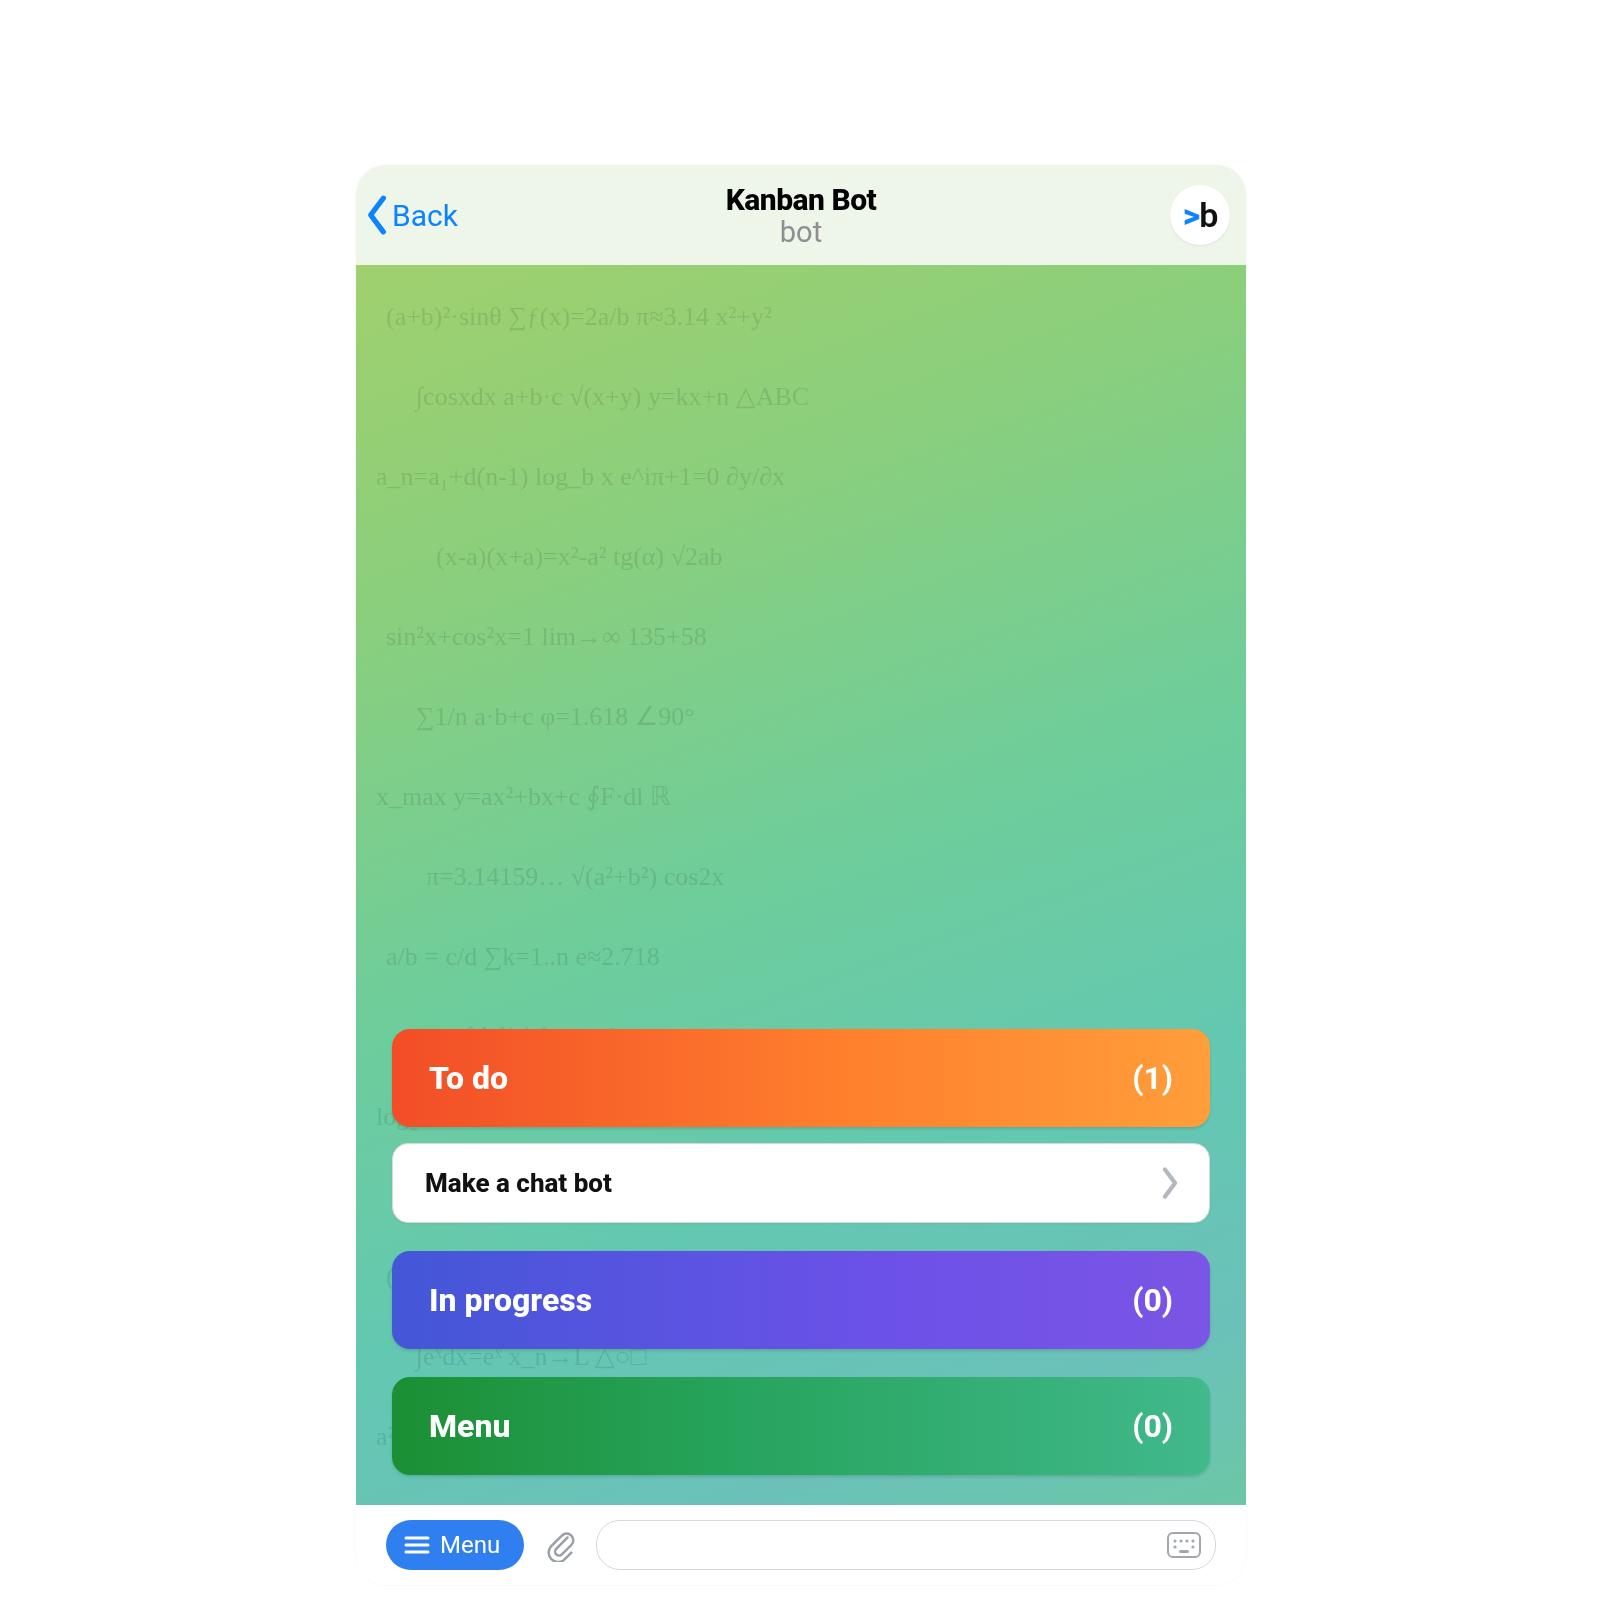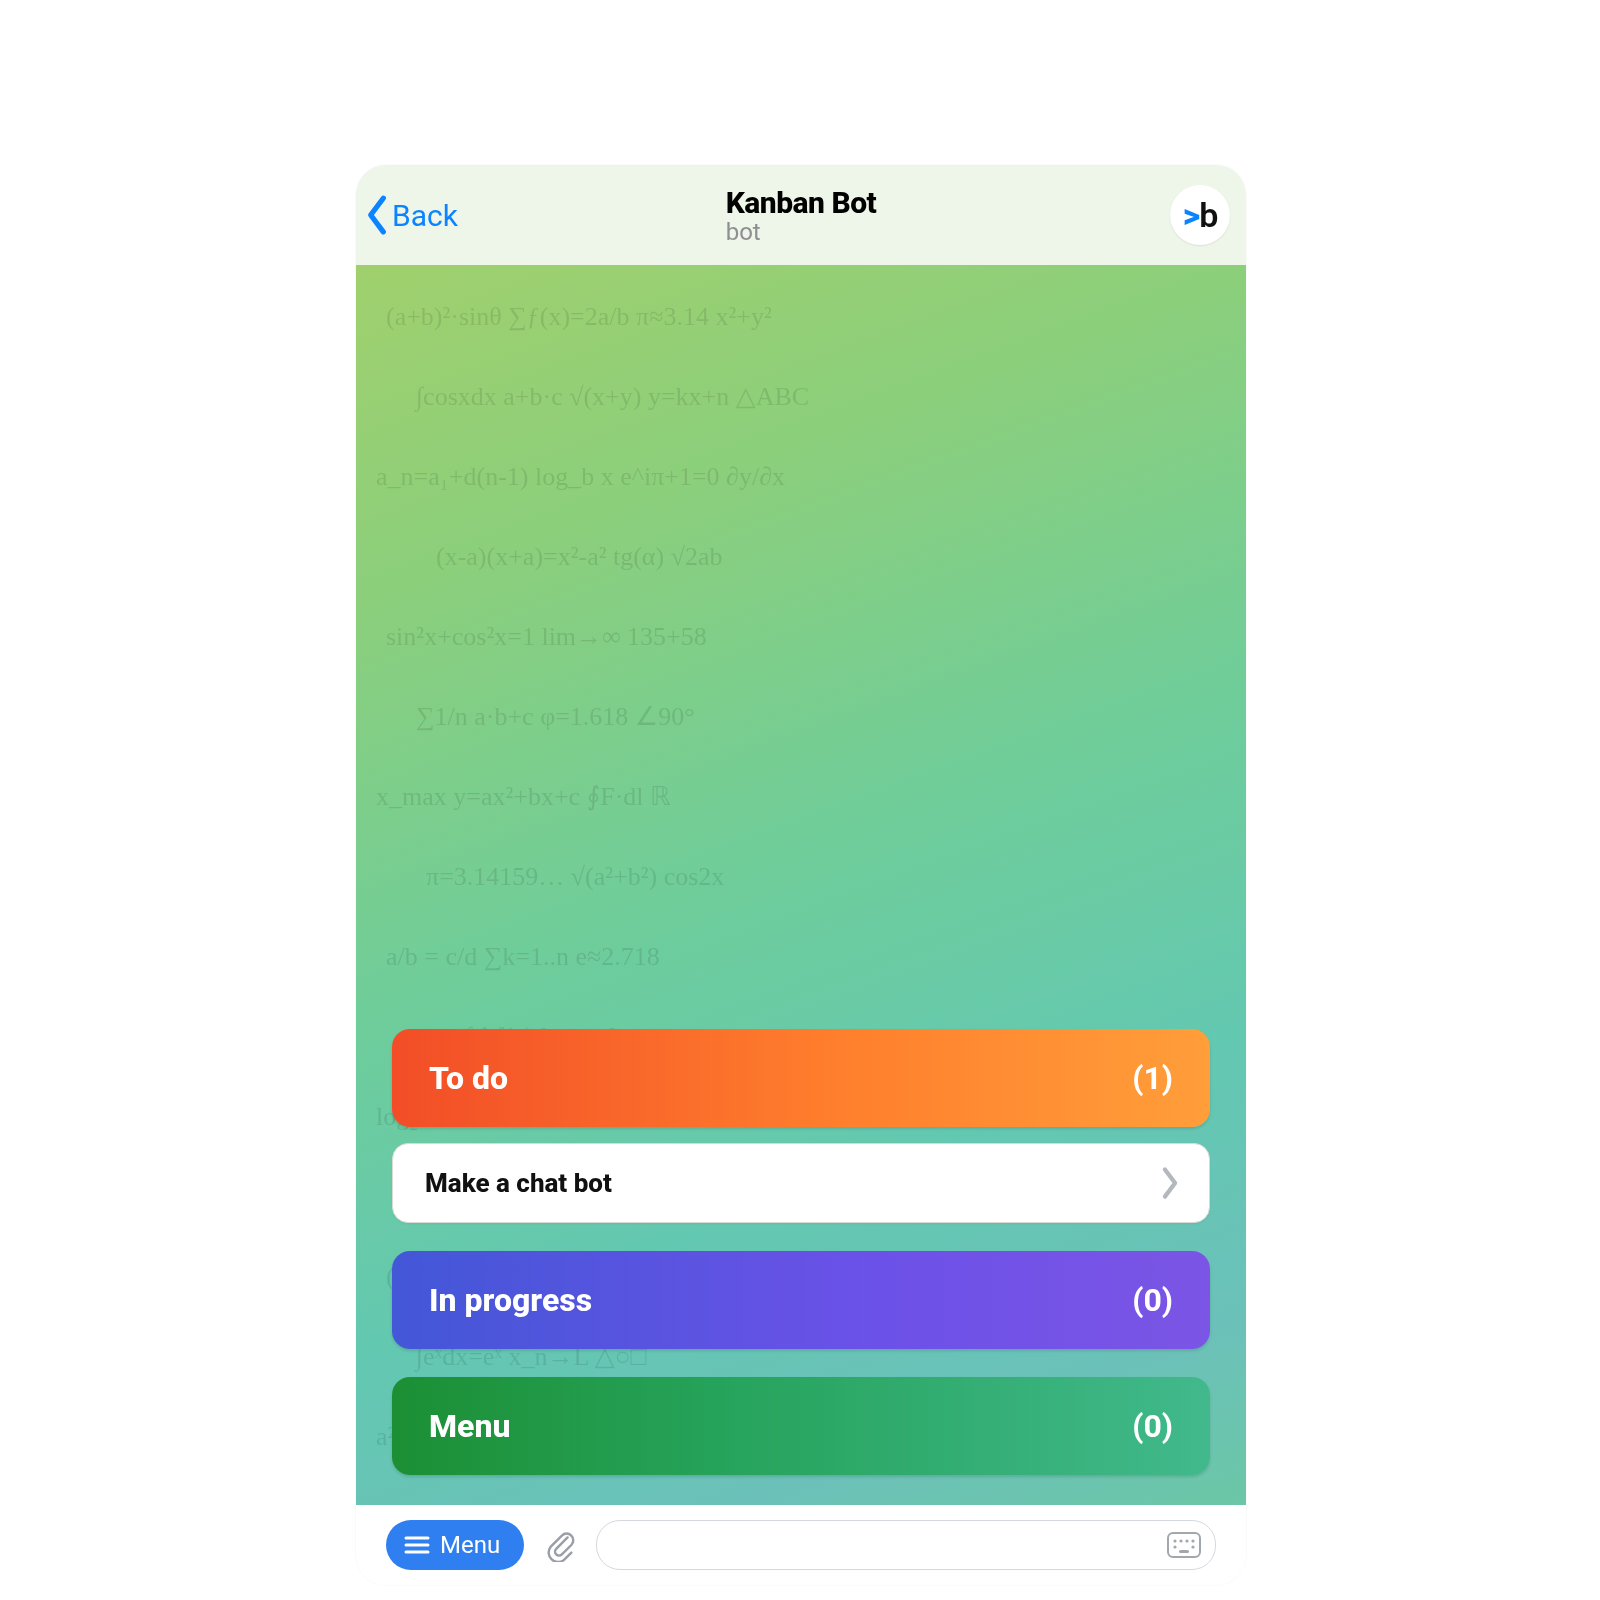--- a/index.html
+++ b/index.html
@@ -42,30 +42,30 @@
     color: #0b84ff;
     font-size: 30px;
     font-weight: 400;
     cursor: pointer;
   }
   .back-btn svg { width: 26px; height: 42px; }
   .header-center {
     position: absolute;
     left: 50%;
     transform: translateX(-50%);
-    text-align: left;
+    text-align: center;
   }
   .header-title {
     font-size: 30px;
     font-weight: 800;
     letter-spacing: -0.5px;
     color: #000;
   }
   .header-sub {
-    font-size: 24px;
+    font-size: 29px;
     color: #8e8e93;
     margin-top: -2px;
   }
   .avatar {
     margin-left: auto;
     width: 60px;
     height: 60px;
     border-radius: 50%;
     background: #ffffff;
     display: flex;

